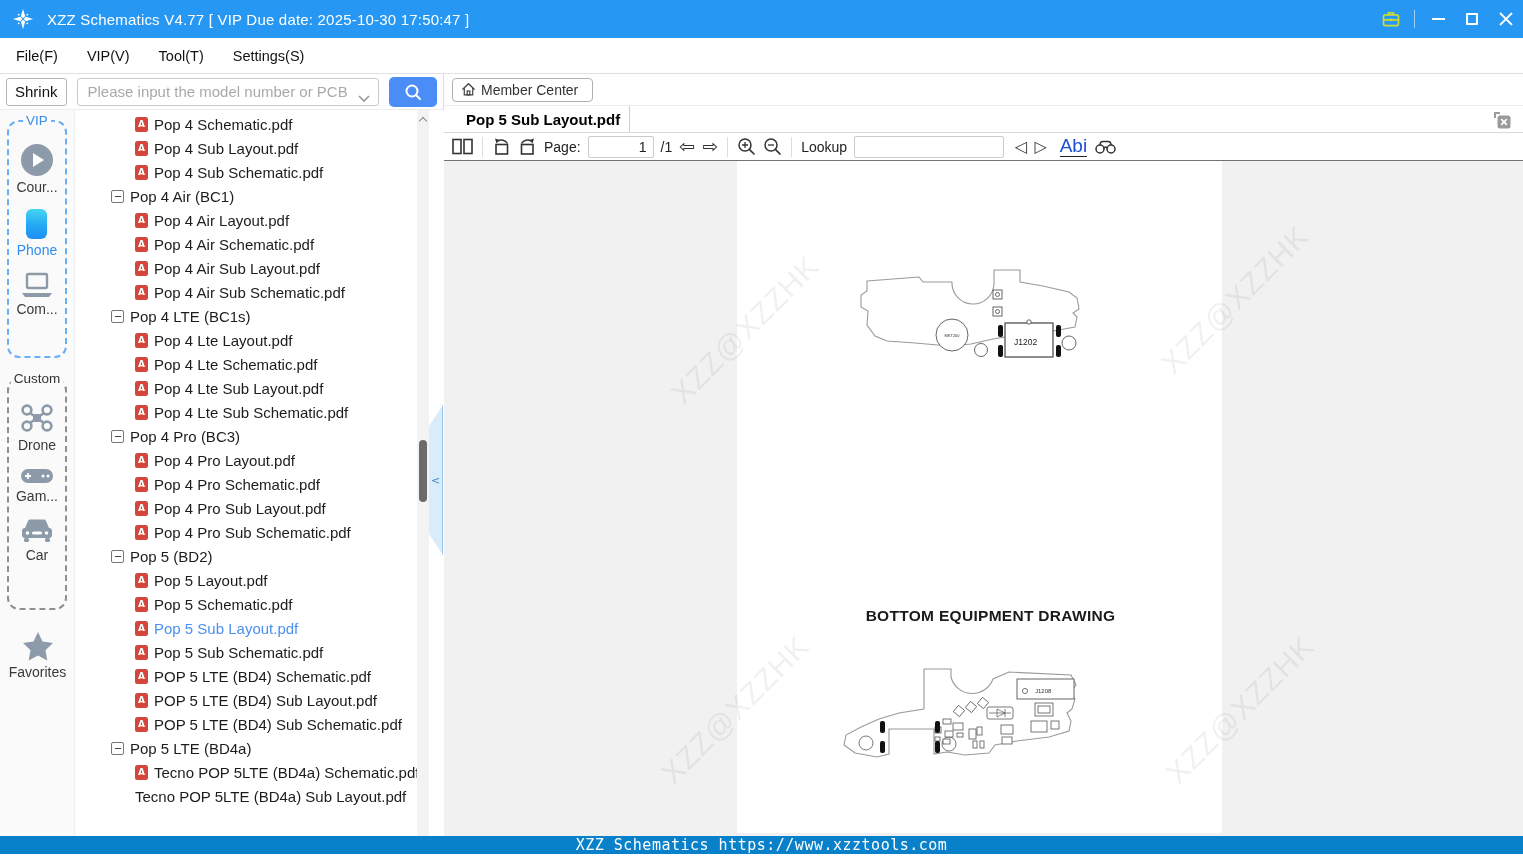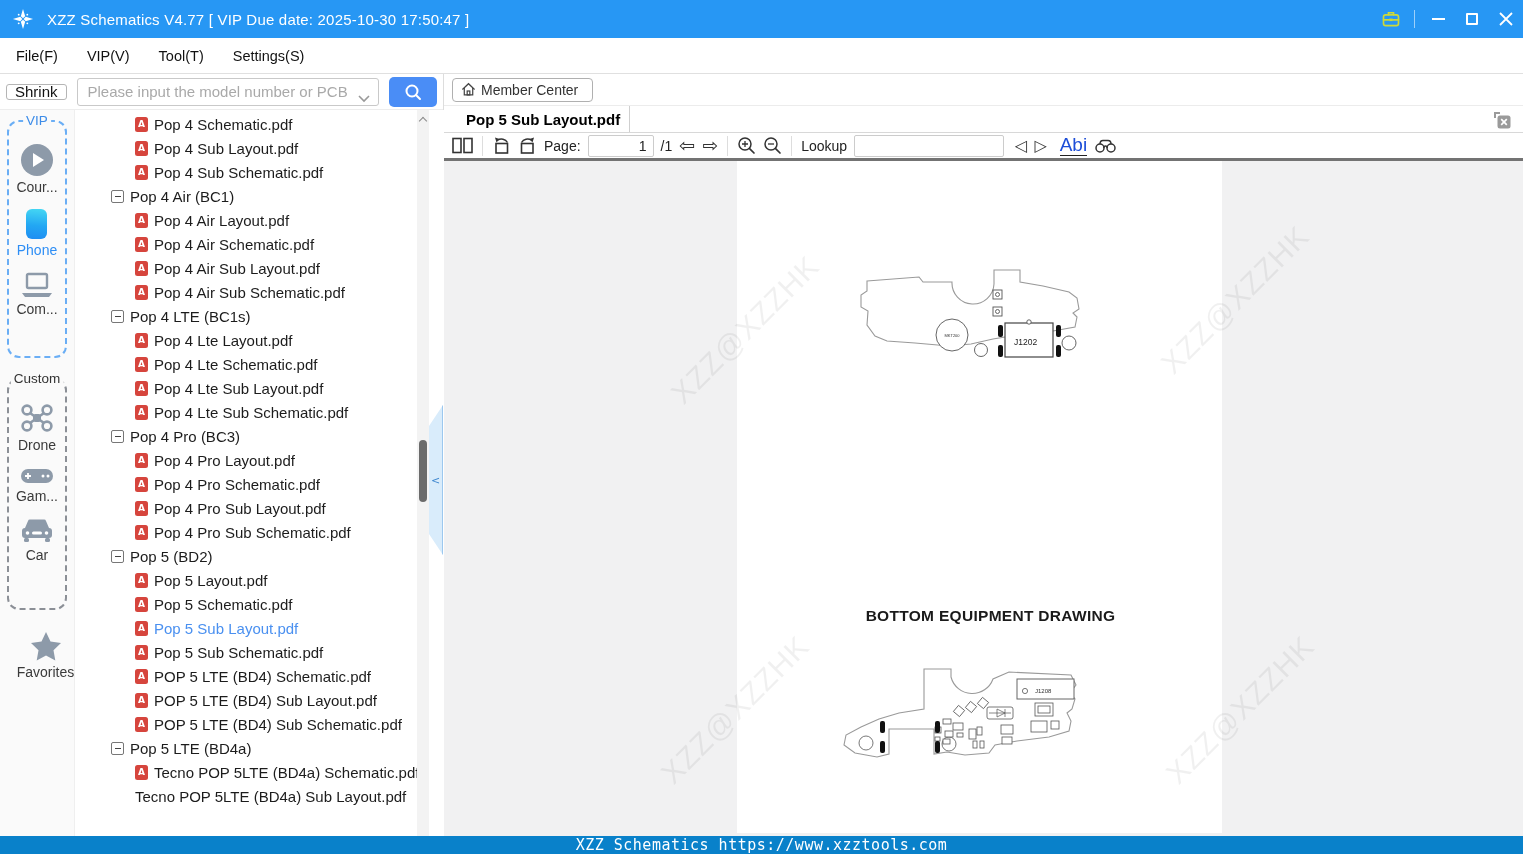--- a/index.html
+++ b/index.html
@@ -16,21 +16,21 @@
   .tb-divider{width:1px;height:18px;background:rgba(255,255,255,.55);margin:0 6px}
   .glyph-min{width:13px;height:2px;background:#fff}
   .glyph-max{width:12px;height:12px;border:2px solid #fff;border-radius:1px}
 
   
   .menubar{position:absolute;left:0;top:38px;width:1523px;height:36px;background:#fff;border-bottom:1px solid #e0e0e0;display:flex;align-items:center;padding-left:16px}
   .menu-item{font-size:14.5px;color:#111;padding:0 15px 0 0;margin-right:14px;cursor:pointer}
 
   
   .searchrow{position:absolute;left:0;top:74px;width:444px;height:36px;background:#fff;display:flex;align-items:center;padding:0 0 0 6px;border-bottom:1px solid #ededed}
-  .shrink-btn{height:16px;border:1px solid #b5b5b5;border-radius:3px;background:#fff;font-size:15px;color:#111;padding:0 8px;display:flex;align-items:center;cursor:pointer}
+  .shrink-btn{height:28px;border:1px solid #b5b5b5;border-radius:3px;background:#fff;font-size:15px;color:#111;padding:0 8px;display:flex;align-items:center;cursor:pointer}
   .combo{position:relative;width:302px;height:28px;border:1px solid #c9c9c9;border-radius:3px;margin-left:10px;background:#fff;display:flex;align-items:center}
   .combo input{border:0;outline:0;width:100%;height:100%;font-size:15px;padding:0 26px 0 10px;color:#333;font-family:"Liberation Sans",sans-serif;background:transparent}
   .combo input::placeholder{color:#a9a9a9}
   .combo .chev{position:absolute;right:8px;top:10px;cursor:pointer}
   .search-btn{width:48px;height:30px;margin-left:10px;background:#4a8df6;border-radius:5px;display:flex;align-items:center;justify-content:center;cursor:pointer}
 
   .vdivider{position:absolute;left:443px;top:74px;width:1px;height:762px;background:#ddd}
 
   
   .sidebar{position:absolute;left:0;top:110px;width:75px;height:726px;background:#fafafa;border-right:1px solid #efefef}
@@ -39,21 +39,21 @@
   .sgroup.custom{top:268px;height:232px;border:2px dashed #8b8f96}
   .sgroup-label{position:absolute;top:-9px;left:50%;transform:translateX(-50%);background:#fafafa;padding:0 3px;font-size:13.5px;white-space:nowrap}
   .sgroup.vip .sgroup-label{color:#3d8ce8}
   .sgroup.custom .sgroup-label{color:#333}
   .s-item{display:flex;flex-direction:column;align-items:center;margin:8px 0 6px 0;cursor:pointer}
   .s-item .lbl{font-size:14px;color:#3a3a3a;margin-top:3px;white-space:nowrap}
   .s-item.active .lbl{color:#2e8ef5}
   .playcirc{width:32px;height:32px;border-radius:50%;background:#8d9aa9;display:flex;align-items:center;justify-content:center}
   .playcirc .tri{width:0;height:0;border-left:11px solid #fff;border-top:7px solid transparent;border-bottom:7px solid transparent;margin-left:3px}
   .phoneicon{width:21px;height:30px;border-radius:6px;background:linear-gradient(185deg,#45d8f3 0%,#23a7f3 55%,#1f8df2 100%)}
-  .favwrap{position:absolute;left:8px;top:520px;width:75px;display:flex;flex-direction:column;align-items:center;cursor:pointer}
+  .favwrap{position:absolute;left:0;top:520px;width:75px;display:flex;flex-direction:column;align-items:center;cursor:pointer}
   .favwrap .lbl{font-size:14px;color:#3a3a3a;margin-top:2px}
 
   
   .treewrap{position:absolute;left:75px;top:110px;width:369px;height:726px;background:#fff;overflow:hidden}
   .tree{position:absolute;left:0;top:2px;width:340px}
   .trow{display:flex;align-items:center;height:24px;gap:6px;font-size:15px;color:#1c1c1c;cursor:pointer;white-space:nowrap}
   .trow.t-group{padding-left:36px}
   .trow.t-file{padding-left:60px}
   .trow.active .tlabel{color:#4a90f0}
   .expander{position:relative;width:13px;height:13px;border:1px solid #777;border-radius:2px;flex:none;background:#fff}
@@ -67,21 +67,21 @@
   .collapse-flap{position:absolute;left:354px;top:295px;width:14px;height:150px;background:#d9ecfb;border-right:1px solid #9cc8ef;clip-path:polygon(100% 0,100% 100%,0 86%,0 14%);display:flex;align-items:center;justify-content:center;cursor:pointer}
   .collapse-flap span{color:#3f87cf;font-size:11px;font-family:"DejaVu Sans",sans-serif}
 
   
   .rightpanel{position:absolute;left:444px;top:74px;width:1079px;height:762px;background:#fff}
   .memberrow{height:32px;display:flex;align-items:center;padding-left:8px;border-bottom:1px solid #ececec}
   .member-btn{height:24px;border:1px solid #b0b0b0;border-radius:4px;display:flex;align-items:center;gap:5px;padding:0 14px 0 8px;font-size:14px;color:#333;background:#fff;cursor:pointer}
   .tabbar{height:27px;display:flex;align-items:center;border-bottom:1px solid #d8d8d8;position:relative}
   .tab{width:186px;height:100%;display:flex;align-items:center;padding-left:22px;border-right:1px solid #cfcfcf;font-size:15px;font-weight:bold;color:#000;background:#fff;cursor:pointer;white-space:nowrap}
   .closeall{position:absolute;right:12px;top:4px;cursor:pointer}
-  .toolbar{height:28px;display:flex;align-items:center;gap:7px;padding-left:8px;border-bottom:3px solid #737373;font-size:14px;color:#222}
+  .toolbar{height:28px;display:flex;align-items:center;gap:7px;padding-left:8px;border-bottom:1px solid #737373;font-size:14px;color:#222}
   .tool-sep{width:1px;height:20px;background:#ddd;margin:0 2px}
   .tool-btn{display:flex;align-items:center;justify-content:center;cursor:pointer;flex:none}
   .big-arrow{font-family:"DejaVu Sans",sans-serif;font-size:19px;color:#333;line-height:1;cursor:pointer}
   .tri-arrow{font-family:"DejaVu Sans",sans-serif;font-size:16px;color:#333;line-height:1;cursor:pointer}
   .page-input{width:66px;height:22px;border:1px solid #ccc;border-radius:2px;font-size:14px;text-align:right;padding-right:6px;outline:0;font-family:"Liberation Sans",sans-serif;color:#222}
   .lookup-input{width:150px;height:22px;border:1px solid #ccc;border-radius:2px;outline:0;font-size:14px;padding:0 6px;font-family:"Liberation Sans",sans-serif}
   .abi{font-size:19px;color:#1d4ed8;border-bottom:1px solid #222;line-height:1.1;cursor:pointer;margin-left:6px}
 
   
   .viewer{position:relative;width:1079px;height:675px;background:#f1f1f2;overflow:hidden}

